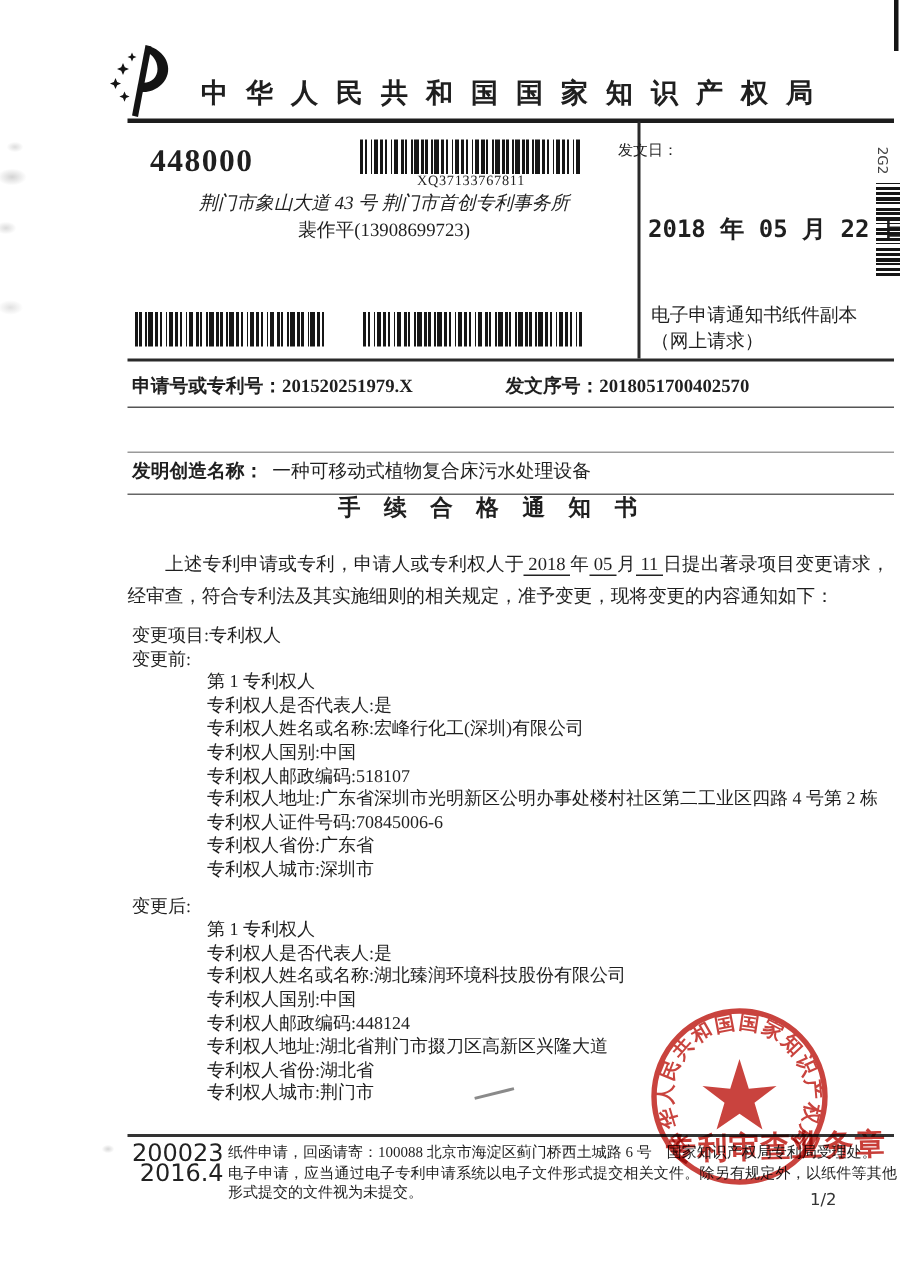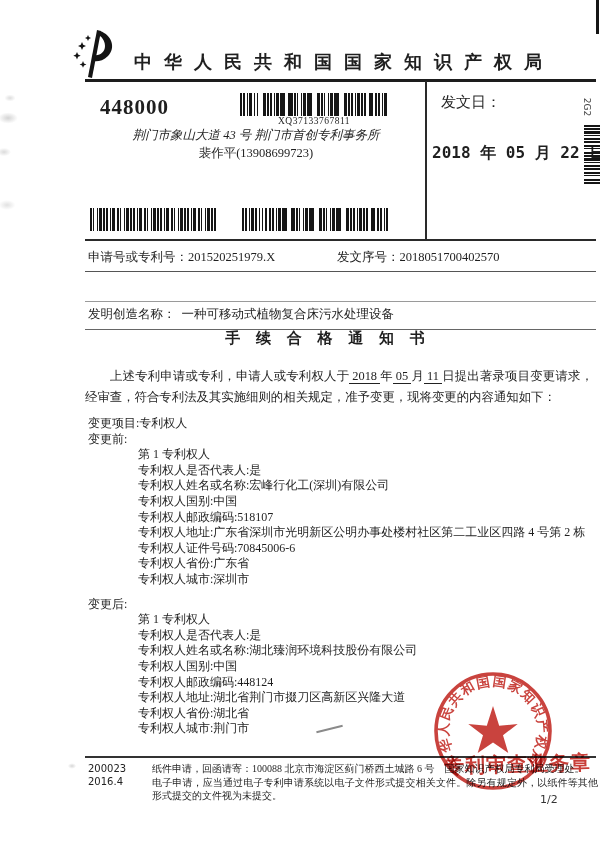--- a/index.html
+++ b/index.html
@@ -39,39 +39,39 @@
       #161616 7px 8px, transparent 8px 9px,
       #161616 9px 12px, transparent 12px 13.5px); }
   .bc1 { left:240px; top:93px;  width:148px; height:23px; }
   .bc1-label { left:240px; top:116px; width:148px; text-align:center; font-size:9.5px; letter-spacing:.5px; }
   .addr1 { left:95px; top:127px; width:322px; text-align:center; font-size:12.5px;font-style:italic; }
   .addr2 { left:95px; top:145px; width:322px; text-align:center; font-size:12.5px; }
   .bc2 { left:90px;  top:208px; width:126px; height:23px; }
   .bc3 { left:242px; top:208px; width:146px; height:23px; }
 
   
-  .fwr-label { left:441px; top:93px; font-size:15px; }
+  .fwr-label { left:412px; top:93px; font-size:10px; }
   .fwr-date  { left:432px; top:143px; font-size:16px; font-weight:bold;
                font-family:"DejaVu Sans Mono","DejaVu Sans",monospace; letter-spacing:0; white-space:nowrap; }
   .copy-note { left:434px; top:202px; width:154px; font-size:12.5px; line-height:1.35; }
 
   
   .edge-top-bar { left:596px; top:0; width:3px; height:34px; background:#151515; }
   .edge-marker  { left:578px; top:102px; font-size:9px; color:#444; transform:rotate(90deg);
                   font-family:"DejaVu Sans",sans-serif; }
   .bc-v { left:584px; top:122px; width:16px; height:62px;
           background-image:repeating-linear-gradient(0deg,
           #161616 0 2px, transparent 2px 3px,
           #161616 3px 5px, transparent 5px 7.5px,
           #161616 7.5px 8.5px, transparent 8.5px 9.5px,
           #161616 9.5px 12px, transparent 12px 13.5px); }
 
   
   .meta-row { left:88px; font-size:12.5px; white-space:nowrap; }
-  .meta-row b { font-weight:normal; }
+  .meta-row b { font-weight:bold; }
   .row1 { top:249px; } .row2 { top:278px; } .row3 { top:306px; }
   .serial-group { position:absolute; left:249px; top:0; }
   .rule1 { left:85px; top:271px; width:511px; height:1.2px; background:#555; }
   .rule2 { left:85px; top:301px; width:511px; height:1px;   background:#9a9a9a; }
   .rule3 { left:85px; top:329px; width:511px; height:1.2px; background:#666; }
   .lblgap { display:inline-block; width:6px; }
 
   
   .notice-title { left:85px; top:329px; width:480px; text-align:center;
                   font-size:15px; font-weight:bold; letter-spacing:6px; text-indent:6px; }
@@ -80,22 +80,22 @@
   .u { border-bottom:1px solid #222; padding:0 3px; }
 
   
   .change { left:88px; top:416px; width:502px; font-size:12px; line-height:15.6px; }
   .change .detail-block { margin-left:50px; }
   .change .gap { height:9px; }
   .detail-line { white-space:nowrap; }
 
   
   .rule-footer { left:85px; top:756px; width:511px; height:1.5px; background:#333; }
-  .form-code { left:88px; top:762px; font-size:10px; line-height:13px;
-               font-family:"DejaVu Sans",sans-serif; color:#222; }
+  .form-code { left:88px; top:762px; font-size:16px; line-height:13px;
+               font-family:"DejaVu Sans",sans-serif; color:#222;text-align:right; }
   .footer-text { left:152px; top:762px; width:446px; font-size:10px; line-height:13.5px; text-align:justify; }
   .page-num { left:540px; top:793px; font-size:11px; font-family:"DejaVu Sans",sans-serif; color:#333; }
 
   
   .stamp { left:421px; top:659px; width:144px; height:144px; mix-blend-mode:multiply; opacity:.92; }
   .stamp-bottom { left:444px; top:751px; font-size:20px; font-weight:bold; color:#c5332d;
                   letter-spacing:1px; transform:rotate(-1.5deg); mix-blend-mode:multiply; opacity:.95;
                   white-space:nowrap; }
   .pen-mark { left:316px; top:728px; width:27px; height:1.6px; background:#8a8a8a; transform:rotate(-14deg); }
 </style>
@@ -121,20 +121,21 @@
   <div class="abs postal">448000</div>
   <div class="abs bc bc-h bc1"></div>
   <div class="abs bc1-label">XQ37133767811</div>
   <div class="abs addr1">荆门市象山大道 43 号  荆门市首创专利事务所</div>
   <div class="abs addr2">裴作平(13908699723)</div>
   <div class="abs bc bc-h bc2"></div>
   <div class="abs bc bc-h bc3"></div>
 
   <div class="abs fwr-label">发文日：</div>
   <div class="abs fwr-date">2018 年 05 月 22 日</div>
+  <div class="abs copy-note">电子申请通知书纸件副本（网上请求）</div>
 
   <div class="abs edge-top-bar"></div>
   <div class="abs edge-marker">2G2</div>
   <div class="abs bc-v"></div>
 
   <div class="abs meta-row row1">
     <b>申请号或专利号：</b><b>201520251979.X</b>
     <span class="serial-group">
       <b>发文序号：</b><b>2018051700402570</b>
     </span>

